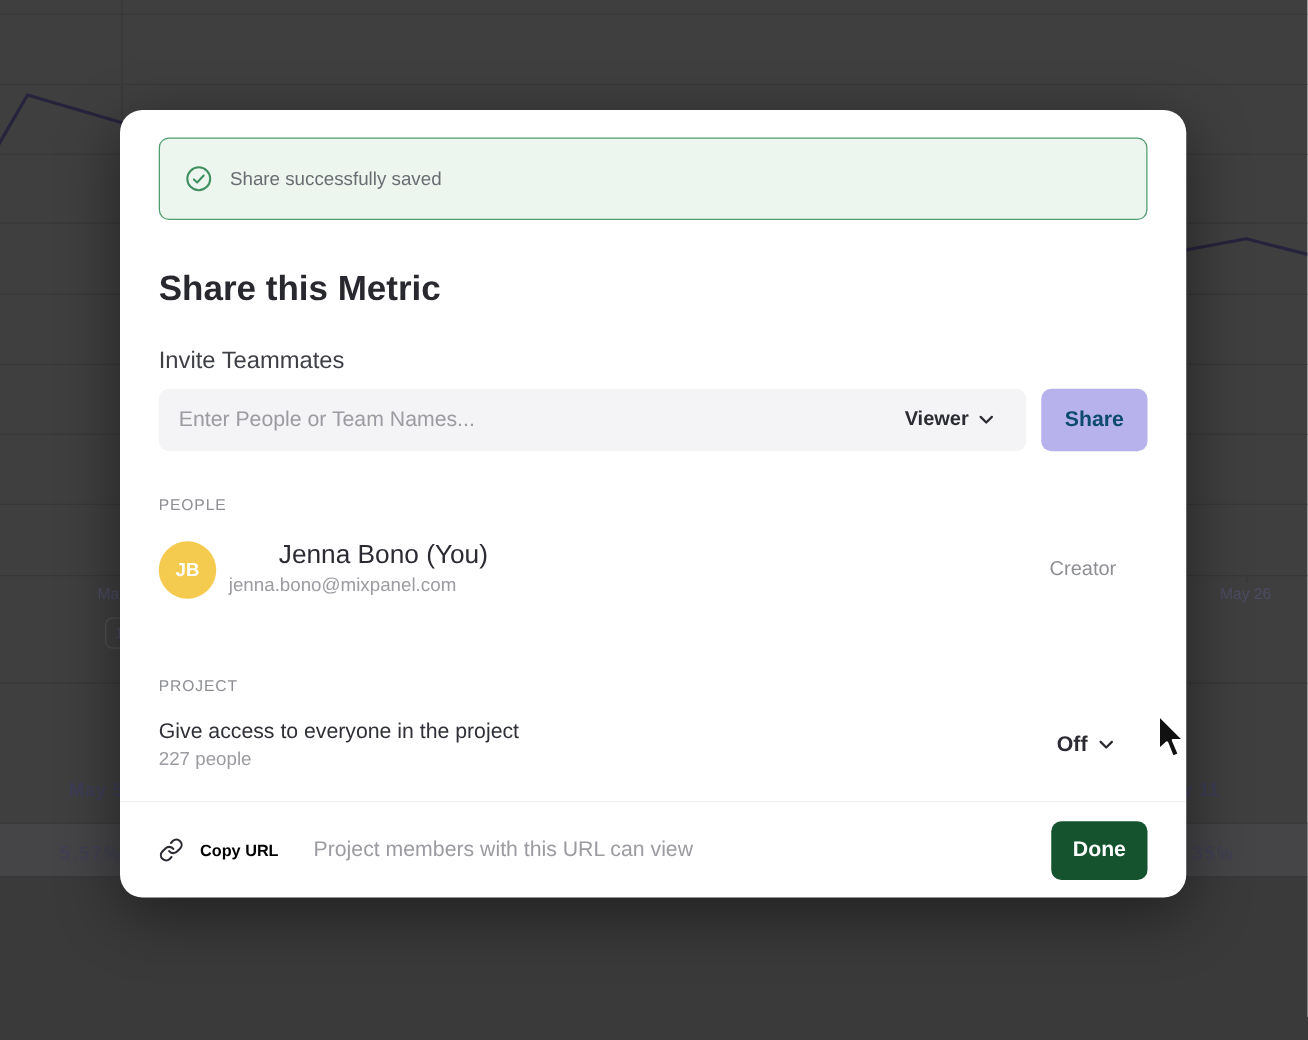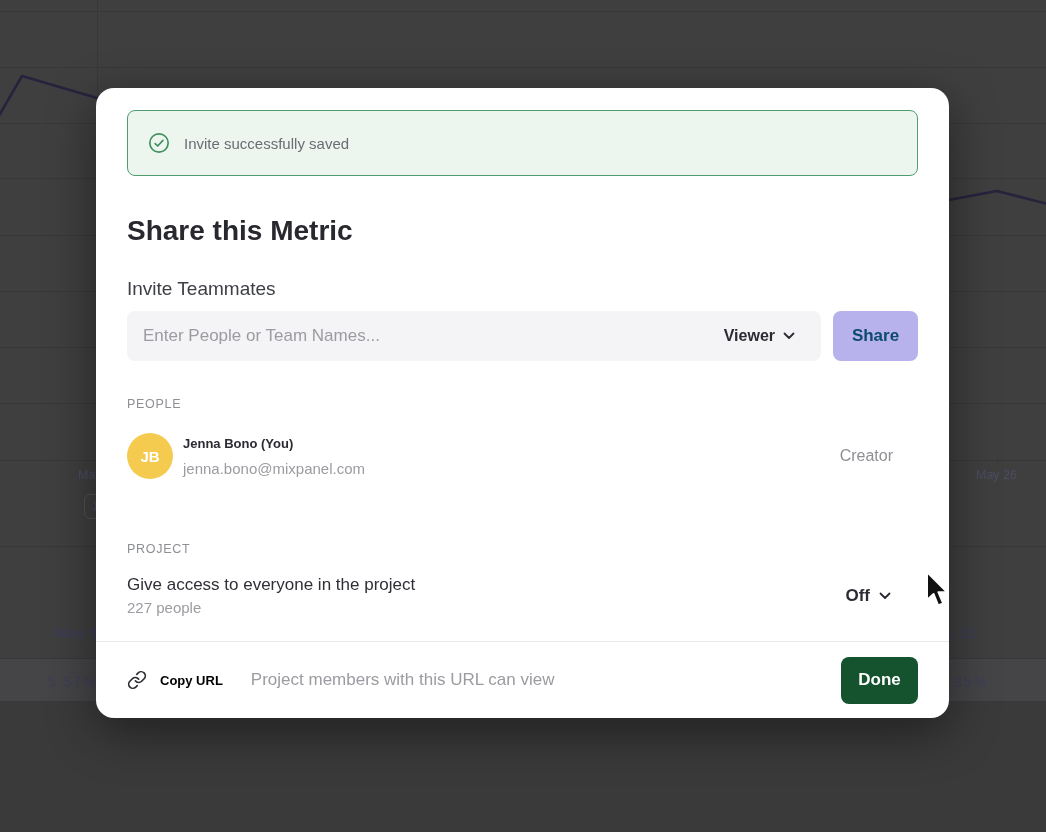--- a/index.html
+++ b/index.html
@@ -60,21 +60,21 @@
   .section-label { margin-top:36px; font-size:12.5px; line-height:15px; color:#8e8f94; letter-spacing:.7px; }
   .section-label.project { margin-top:63px; }
 
   .person-row { margin-top:21px; display:flex; align-items:center;justify-content:space-between; }
   .avatar {
     width:46px; height:46px; border-radius:50%; background:#f5cb4f;
     color:#ffffff; font-size:15px; font-weight:700;
     display:flex; align-items:center; justify-content:center;
   }
   .person-info { margin-left:10px; }
-  .person-name { font-size:13px; line-height:22px; font-weight:700; color:#2b2b33; }
+  .person-name { font-size:21px; line-height:22px; font-weight:400; color:#2b2b33;margin-left:40px; }
   .person-email { font-size:15px; line-height:20px; color:#9b9ba1; margin-top:4px; }
   .person-role { margin-left:auto; margin-right:25px; font-size:16px; color:#8e8f94; }
 
   .project-row { margin-top:17px; display:flex; align-items:center; }
   .project-title { font-size:17px; line-height:22px; color:#2f3037; }
   .project-sub { font-size:15px; line-height:20px; color:#9b9ba1; margin-top:2px; }
   .off-dropdown { margin-left:auto; margin-right:27px; display:flex; align-items:center; gap:9px;
                   font-size:17px; font-weight:700; color:#2b2b33; cursor:pointer; }
 
   .modal-footer {
@@ -131,21 +131,21 @@
 
 <div class="modal">
 
   <div class="toast">
     <span style="display:flex">
       <svg width="22" height="22" viewBox="0 0 24 24" fill="none">
         <circle cx="12" cy="12" r="10" stroke="#3f8f5f" stroke-width="1.8"></circle>
         <path d="M7.8 12.6 L10.6 15.3 L16.3 9.2" stroke="#3f8f5f" stroke-width="1.8" stroke-linecap="round" stroke-linejoin="round"></path>
       </svg>
     </span>
-    <span class="toast-text">Invite successfully saved</span>
+    <span class="toast-text">Share successfully saved</span>
   </div>
 
   <h1 class="modal-title">Share this Metric</h1>
 
   <div class="invite-label">Invite Teammates</div>
 
   <div class="invite-row">
     <div class="invite-input-wrap">
       <input class="invite-input" type="text" placeholder="Enter People or Team Names..." style="">
       <div class="role-dropdown">

